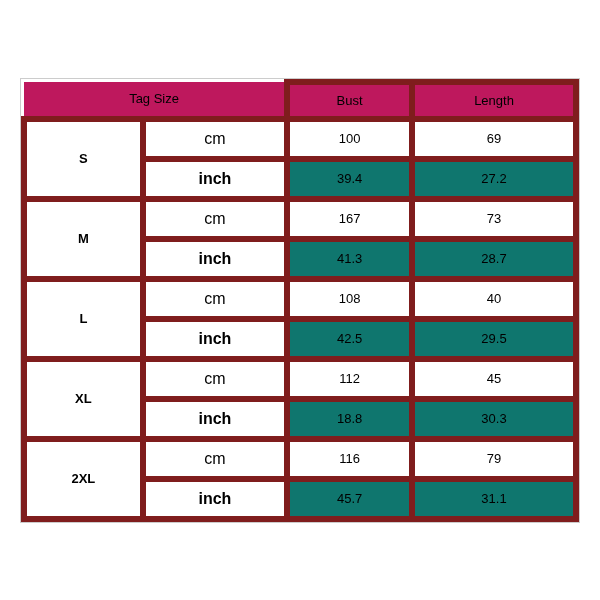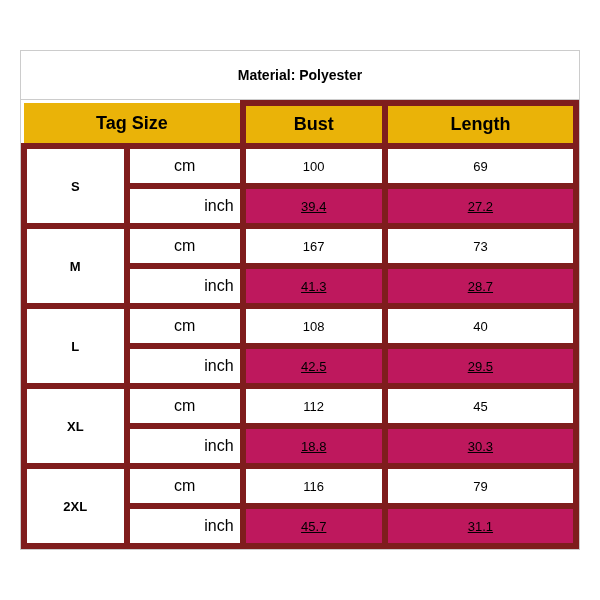--- a/index.html
+++ b/index.html
@@ -37,54 +37,51 @@
       border-collapse: collapse;
     }
 
     th, td {
       border: 6px solid #7f1d1d;
       text-align: center;
       padding: 8px 6px;
     }
 
     thead th {
-      font-weight: bold;
-      background: #eab308;
-      font-size: 18px;
+      font-weight: normal;
+      background: #be185d;
+      font-size: 13px;
     }
 
     .tag-size-cell {
       font-weight: bold;
       vertical-align: middle;
     }
 
     .unit-cell {
       font-size: 16px;
     }
 
     .unit-cell.inch {
-      font-weight: normal;
-      text-align: right;
+      font-weight: bold;
     }
 
     .shaded {
-      background-color: #be185d;
-      text-decoration: underline;
+      background-color: #0f766e;
     }
 
     .empty-header {
       border-top: none;
       border-left: none;
     }
   </style>
 </head>
 <body>
 
 <div class="container">
-  <div class="title-row">Material: Polyester</div>
   <table>
     <thead>
       <tr>
         <th class="empty-header" colspan="2" style="text-align:center;">Tag Size</th>
         <th>Bust</th>
         <th>Length</th>
       </tr>
     </thead>
     <tbody id="table-body">
     <tr>

